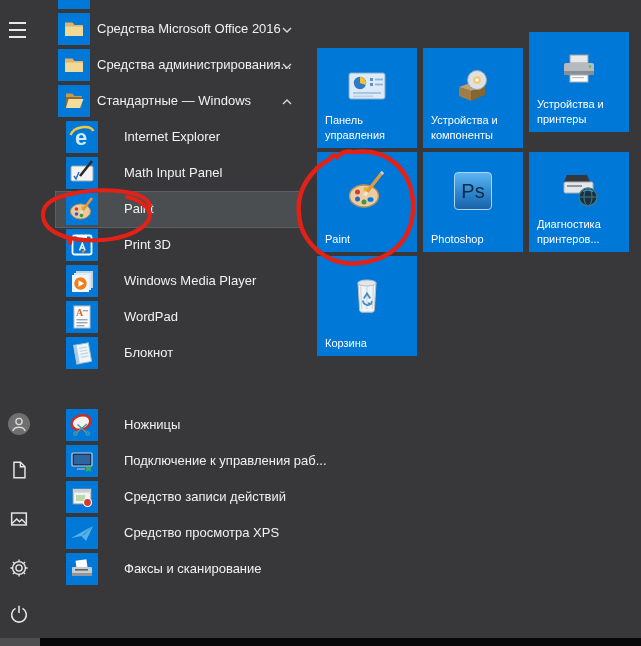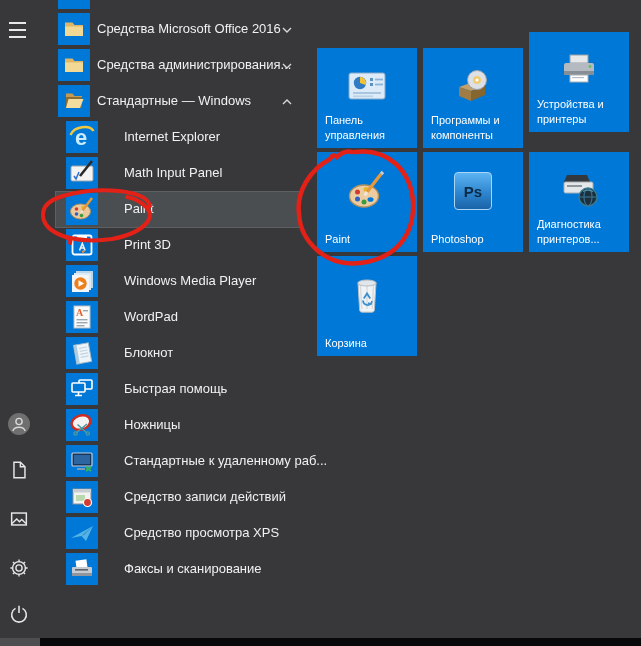--- a/index.html
+++ b/index.html
@@ -25,21 +25,21 @@
   .row.folder .lbl{left:97px;}
   .row.app .lbl{left:124px;}
   .chev{position:absolute;left:281px;top:13px;width:12px;height:12px;}
   
   .tile{position:absolute;width:100px;height:100px;background:#0078d7;cursor:pointer;}
   .ticon{position:absolute;left:0;top:6px;width:100%;height:66px;display:flex;align-items:center;justify-content:center;}
   .tlabel{position:absolute;left:8px;right:3px;bottom:5px;font-size:11px;line-height:1.35;color:#ffffff;margin-top:20px;}
   .ps-badge{width:36px;height:36px;border-radius:4px;border:1px solid #a9d6f8;
     background:linear-gradient(180deg,#5db4f2 0%,#2e86cf 55%,#1a63a8 100%);
     display:flex;align-items:center;justify-content:center;
-    color:#0a2a45;font-weight:bold;font-size:15px;}
+    color:#0a2a45;font-weight:normal;font-size:20px;}
   
   .taskbar{position:absolute;left:0;top:638px;width:641px;height:8px;background:#08080a;}
   .start-strip{position:absolute;left:0;top:0;width:40px;height:8px;background:#4e4e50;}
   
   .overlay{position:absolute;left:0;top:0;width:641px;height:646px;pointer-events:none;z-index:50;}
   svg{display:block;}
 </style>
 </head>
 <body>
 
@@ -225,30 +225,20 @@
           <g transform="rotate(-10 16 16)">
             <rect x="9" y="7" width="15" height="19" fill="#eef5f9" stroke="#9db7c8"></rect>
             <rect x="9" y="7" width="3" height="19" fill="#aecce0"></rect>
             <path d="M14 11h8M14 14h8M14 17h8M14 20h8" stroke="#c2d5e2" stroke-width="1.2"></path>
           </g>
         </svg>
       </span>
       <span class="lbl">Блокнот</span>
     </div>
 
-    <div class="row app" style="top:371px;">
-      <span class="ico">
-        <svg width="32" height="32" viewBox="0 0 32 32">
-          <rect x="13" y="7" width="13" height="9" rx="1" fill="#0078d7" stroke="#ffffff" stroke-width="1.6"></rect>
-          <rect x="6" y="10" width="13" height="9" rx="1" fill="#0078d7" stroke="#ffffff" stroke-width="1.6"></rect>
-          <path d="M12.5 19v3M9 22.5h7" stroke="#ffffff" stroke-width="1.6"></path>
-        </svg>
-      </span>
-      <span class="lbl">Быстрая помощь</span>
-    </div>
 
     <div class="row app" style="top:407px;">
       <span class="ico">
         <svg width="32" height="32" viewBox="0 0 32 32">
           <ellipse cx="15" cy="13.5" rx="9.5" ry="7" transform="rotate(-18 15 13.5)" fill="#f2f2f2" stroke="#cf2b20" stroke-width="2.4"></ellipse>
           <path d="M10 24l11-9M11.5 15.5L21 24" stroke="#4a9aa8" stroke-width="1.6"></path>
           <circle cx="9.5" cy="24.5" r="1.6" fill="none" stroke="#4a9aa8" stroke-width="1.4"></circle>
           <circle cx="21.8" cy="24.5" r="1.6" fill="none" stroke="#4a9aa8" stroke-width="1.4"></circle>
         </svg>
       </span>
@@ -257,21 +247,21 @@
 
     <div class="row app" style="top:443px;">
       <span class="ico">
         <svg width="32" height="32" viewBox="0 0 32 32">
           <rect x="6" y="8" width="20" height="13" rx="1" fill="#16365e" stroke="#c2cedc" stroke-width="1.2"></rect>
           <rect x="8" y="10" width="16" height="9" fill="#2c659f"></rect>
           <path d="M20 22l5 4M25 22l-5 4" stroke="#3cb24e" stroke-width="2"></path>
           <path d="M11 24h8" stroke="#9aa6b4" stroke-width="1.6"></path>
         </svg>
       </span>
-      <span class="lbl">Стандартные к удаленному раб...</span>
+      <span class="lbl">Подключение к управления раб...</span>
     </div>
 
     <div class="row app" style="top:479px;">
       <span class="ico">
         <svg width="32" height="32" viewBox="0 0 32 32">
           <rect x="7" y="8" width="18" height="15" fill="#f2f2f2" stroke="#8a9096"></rect>
           <rect x="7" y="8" width="18" height="3.5" fill="#c9ced3"></rect>
           <rect x="10" y="14" width="9" height="6" fill="#b9d8ae"></rect>
           <circle cx="21.5" cy="21.5" r="4" fill="#d23b2f" stroke="#ffffff" stroke-width="1.2"></circle>
         </svg>
@@ -325,21 +315,21 @@
       <span class="ticon">
         <svg width="44" height="44" viewBox="0 0 44 44">
           <path d="M8 22l14-5 12 4-14 5z" fill="#c3a069"></path>
           <path d="M8 22v9l12 5v-10z" fill="#a07c46"></path>
           <path d="M20 26l14-5v9l-14 6z" fill="#86662f"></path>
           <circle cx="26" cy="15" r="9.5" fill="#dde1e5" stroke="#9aa2aa"></circle>
           <circle cx="26" cy="15" r="4" fill="#f0cd74"></circle>
           <circle cx="26" cy="15" r="1.5" fill="#ffffff"></circle>
         </svg>
       </span>
-      <span class="tlabel">Программы и компоненты</span>
+      <span class="tlabel">Устройства и компоненты</span>
     </div>
 
     <div class="tile" style="left:529px;top:32px;">
       <span class="ticon">
         <svg width="44" height="40" viewBox="0 0 44 40">
           <rect x="13" y="4" width="18" height="8" fill="#e6e8ea" stroke="#9aa0a6"></rect>
           <rect x="7" y="12" width="30" height="12" rx="2" fill="#b4bac0"></rect>
           <rect x="7" y="20" width="30" height="4" fill="#878e95"></rect>
           <circle cx="33" cy="15.5" r="1.3" fill="#57c14e"></circle>
           <rect x="13" y="24" width="18" height="7" fill="#ffffff" stroke="#aab0b6"></rect>

